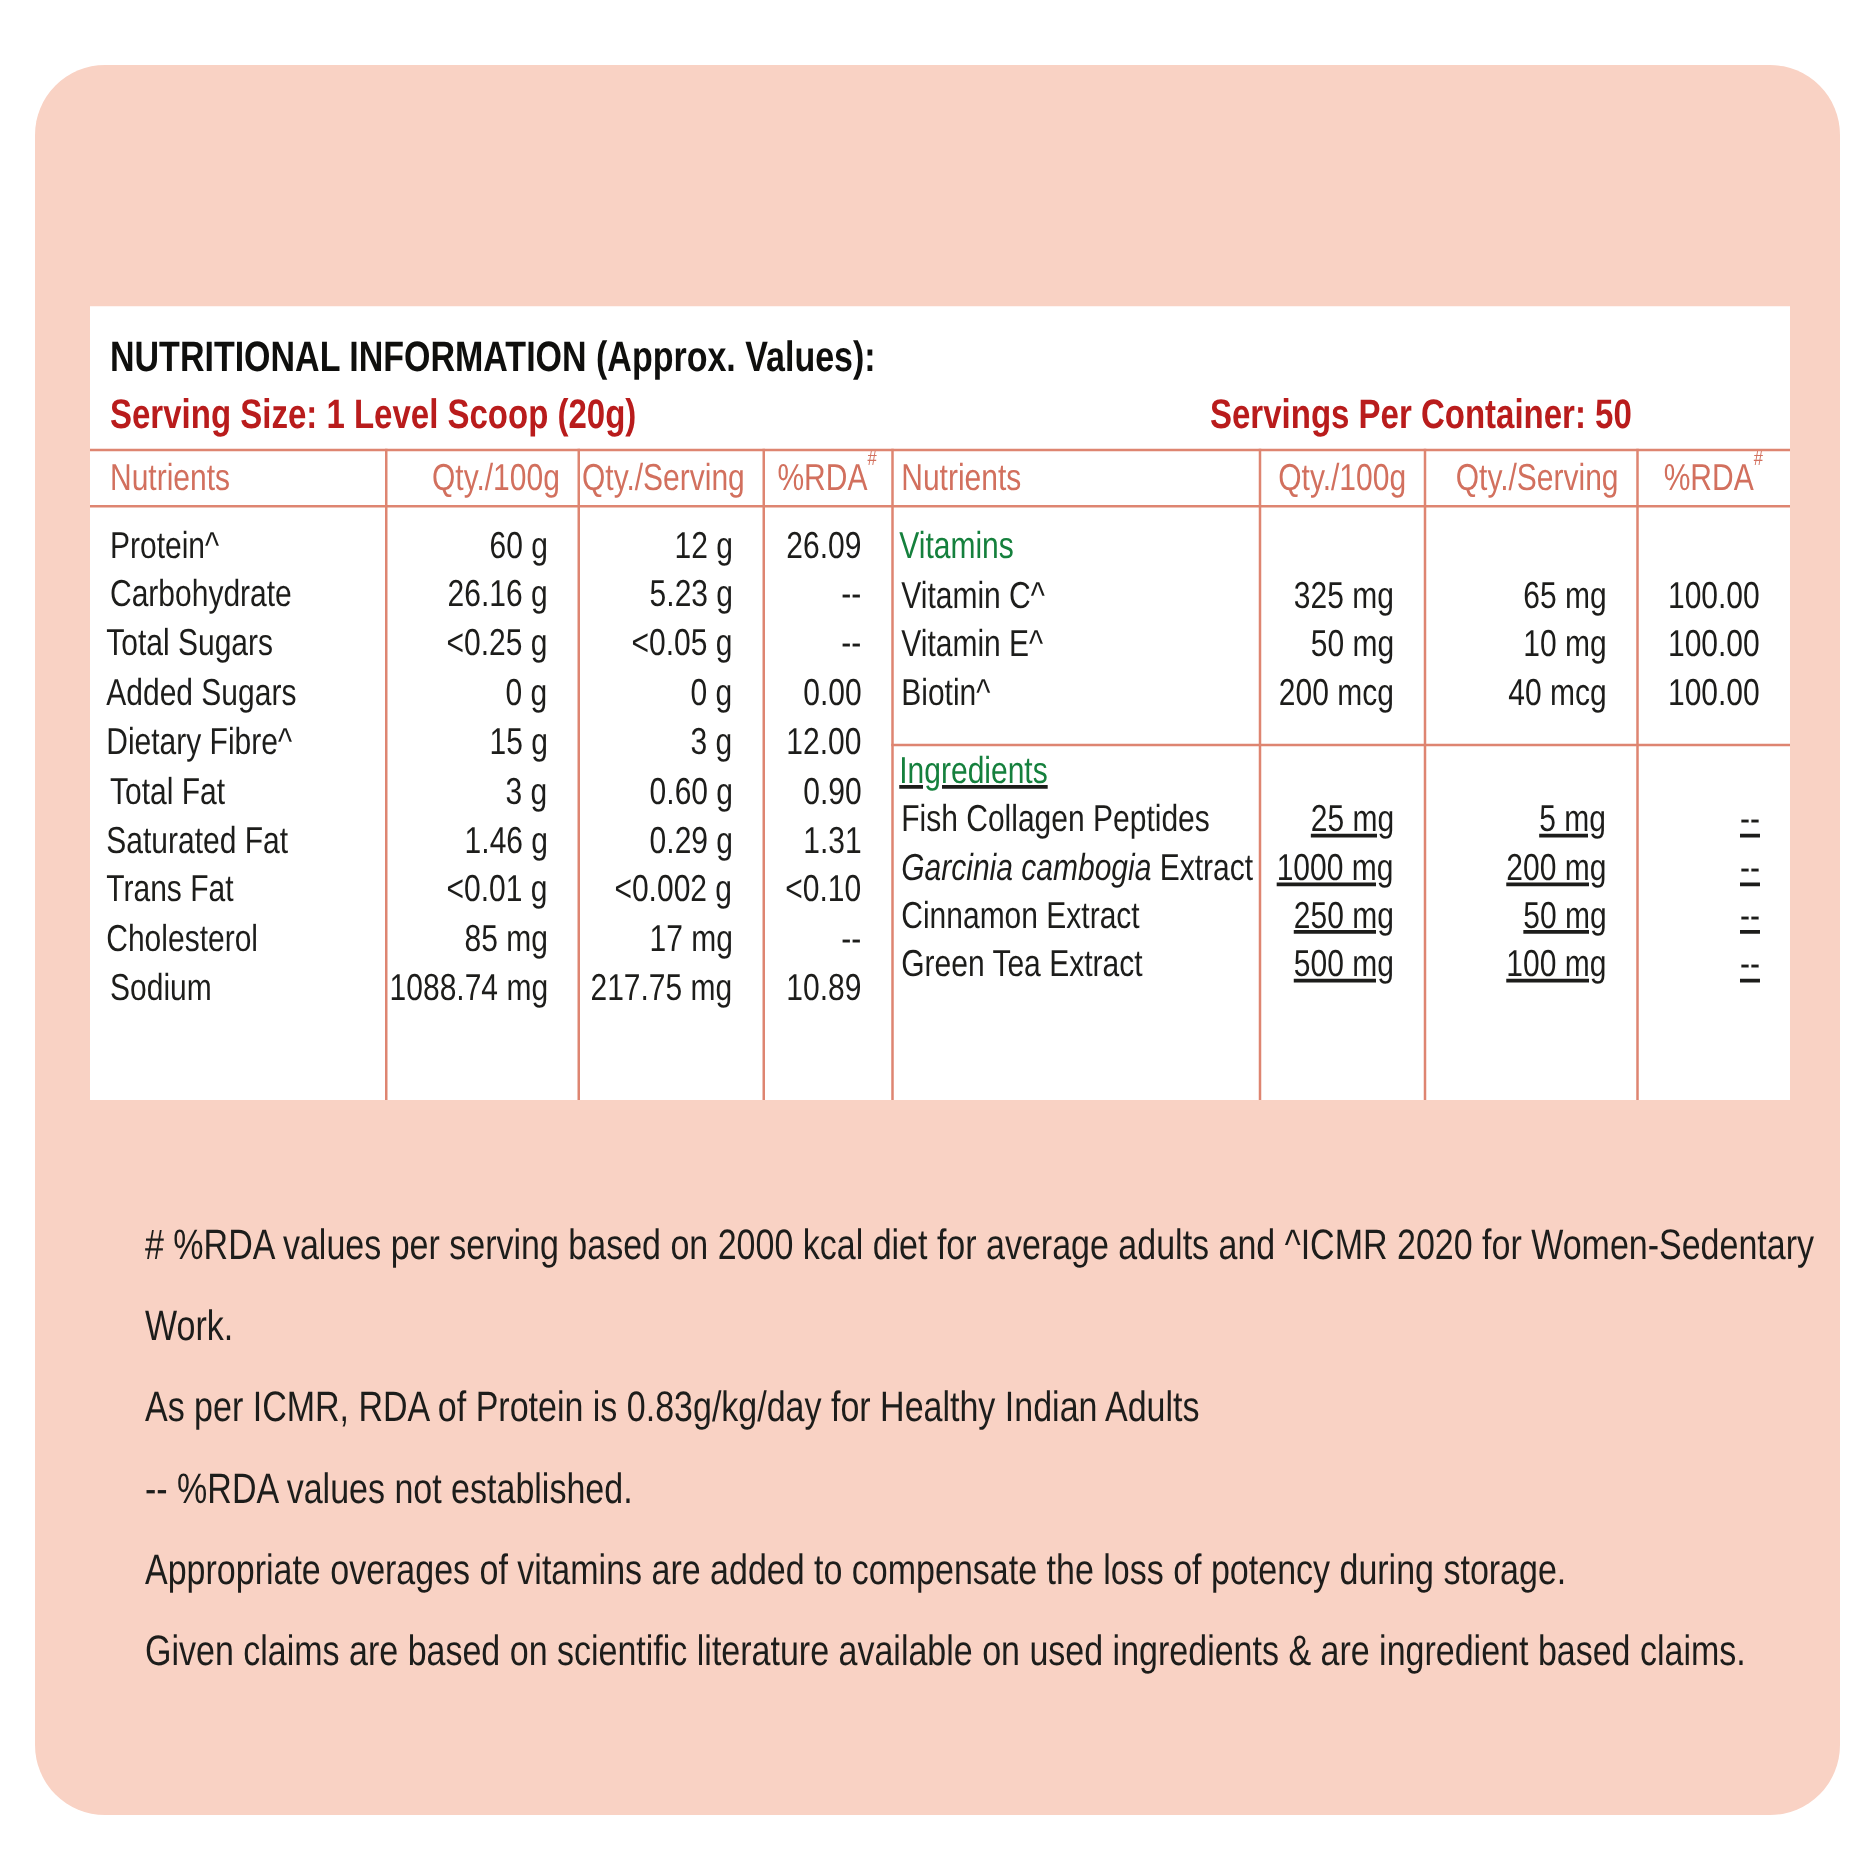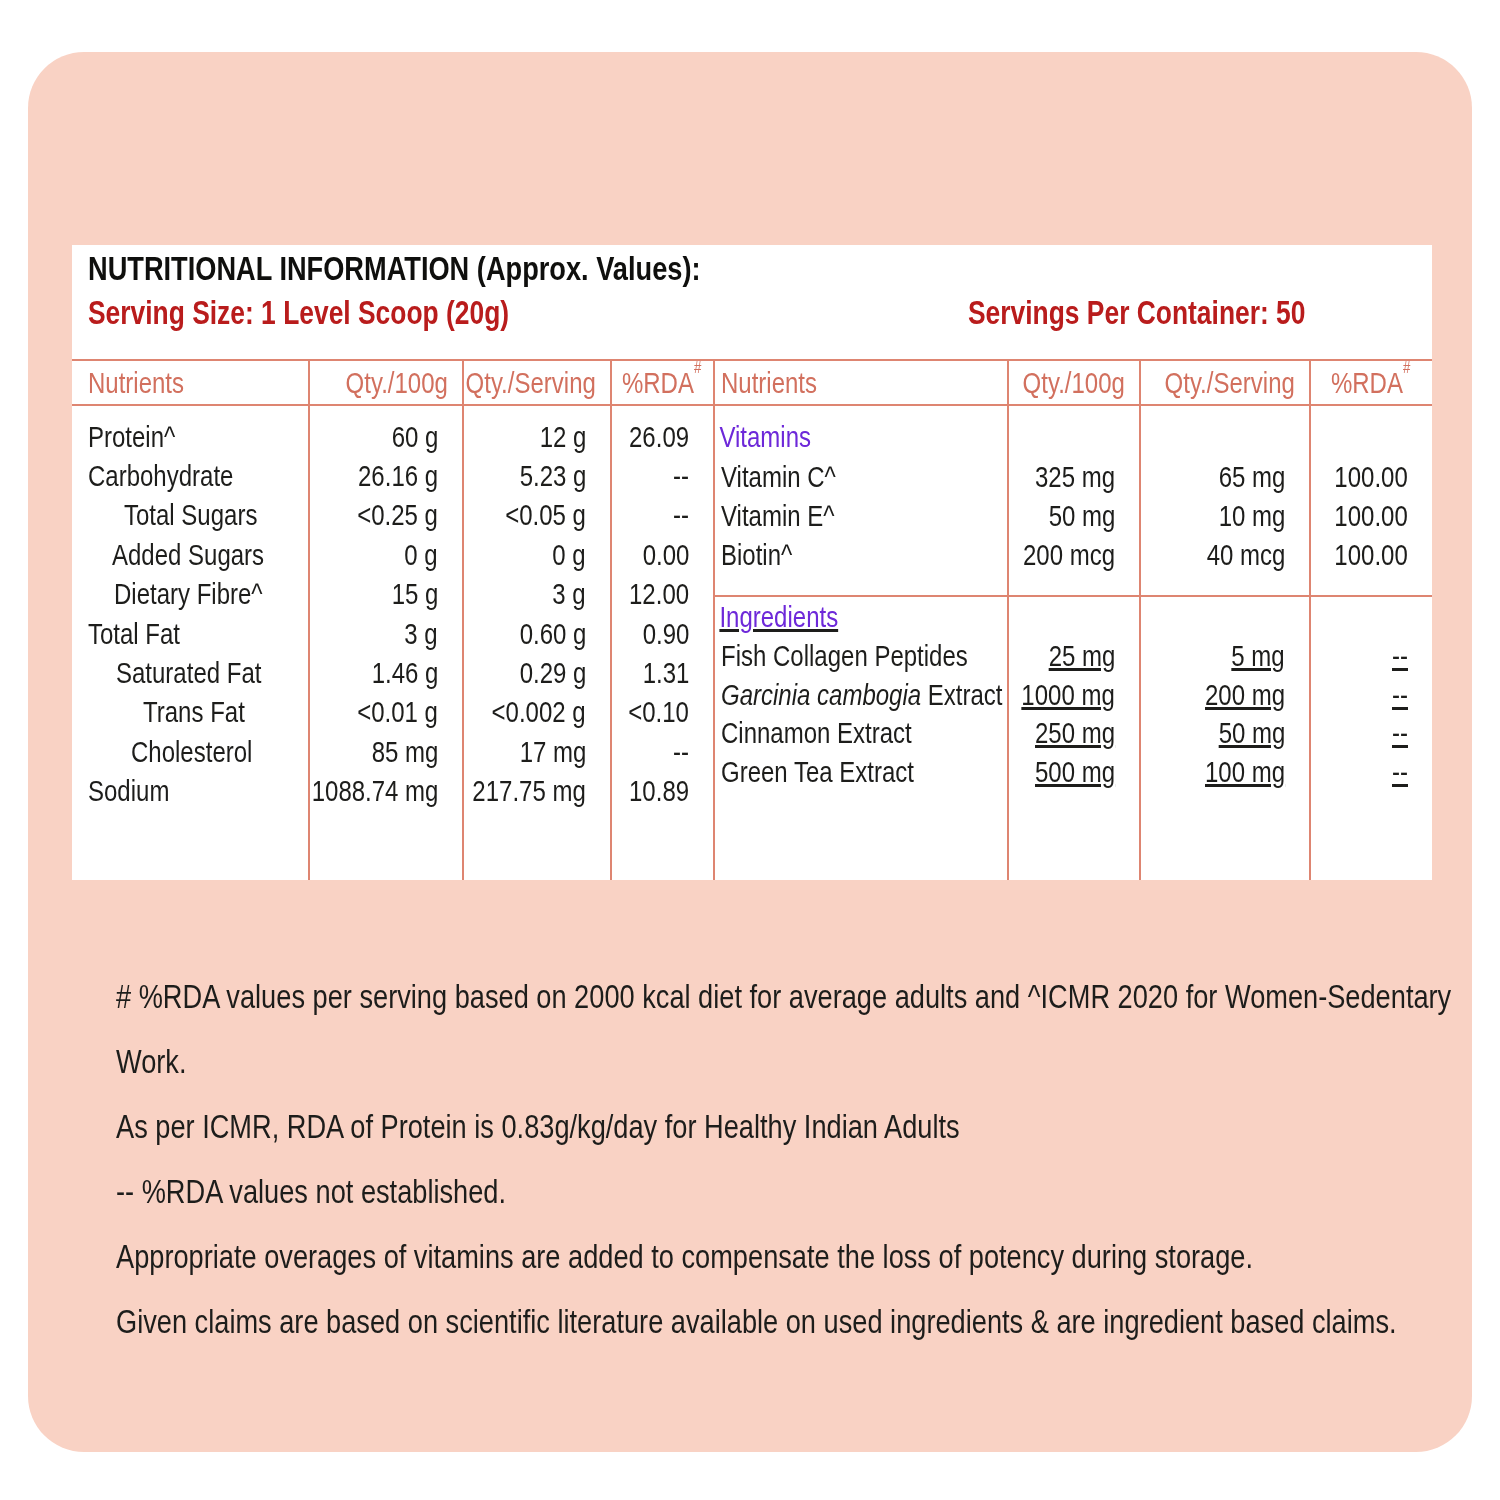--- a/index.html
+++ b/index.html
@@ -7,21 +7,21 @@
   body { width:1500px; height:1500px; position:relative; font-family:"Liberation Sans", sans-serif; color:#1d1d1b; }
   .page { position:absolute; left:0; top:0; width:1500px; height:1500px; background:#ffffff; overflow:hidden; }
   .card { position:absolute; left:28px; top:52px; width:1444px; height:1400px; background:#f9d2c4; border-radius:56px; }
   .panel { position:absolute; left:44px; top:193px; width:1360px; height:635px; background:#ffffff; }
 
   
   .cx { display:inline-block; transform:scaleX(0.8); transform-origin:0 50%; white-space:nowrap; }
   .num .cx, .th-num .cx { transform-origin:100% 50%; }
   .th-c .cx { transform-origin:50% 50%; }
 
-  .head { position:absolute; left:16px; top:0; width:1328px; }
+  .head { position:absolute; left:16px; top:18px; width:1328px; }
   .title { font-size:34px; font-weight:700; color:#0f0f0d; line-height:46px; }
   .subrow { display:flex; justify-content:space-between; align-items:baseline; line-height:44px; }
   .subrow .left-txt, .subrow .right-txt { font-size:33px; font-weight:700; color:#b91c1c; }
   .subrow .right-txt { margin-right:26px; }
 
   .hline { position:absolute; height:2px; background:#de8571; left:0; width:1360px; }
   .hl-top { top:114px; }
   .hl-bot { top:159px; }
   .hl-sep { top:350px; left:641px; width:719px; }
   .vline { position:absolute; width:2px; background:#de8571; top:114px; height:521px; }
@@ -37,26 +37,26 @@
   .w5{width:294px; padding-left:8px;} .w6{width:132px;} .w7{width:170px;} .w8{width:123px;}
   sup.hash { font-size:0.55em; position:relative; top:-0.5em; }
 
   .ltable { position:absolute; left:0; top:172px; width:641px; }
   .rtable { position:absolute; left:641px; top:172px; width:719px; }
   .ringr  { position:absolute; left:641px; top:352px; width:731px;text-decoration:underline; }
   .tr { display:flex; align-items:center; height:39.4px; font-size:30px; color:#1d1d1b; }
   .rtable .tr, .ringr .tr { height:39.4px; }
   .ringr .tr { height:38.6px; }
   .c1 { width:236px; padding-left:16px; }
-  .c1.ind { padding-left:34px;text-align:center; }
+  .c1.ind { padding-left:13px; }
   .c2 { width:154px; } .c3 { width:148px; } .c4 { width:103px; }
   .r1 { width:294px; padding-left:8px; }
   .r2 { width:132px; } .r3 { width:170px; } .r4 { width:123px; }
   .num { text-align:right; padding-right:24px; justify-content:flex-end; display:flex; align-items:center; }
-  .sect { height:40px; display:flex; align-items:center; font-size:30px; color:#6d28d9; }
+  .sect { height:40px; display:flex; align-items:center; font-size:30px; color:#15803d; }
   .sect .cx { padding-left:8px; }
   .ital { font-style:italic; }
 
   .notes { position:absolute; left:88px; top:912px; width:1390px; }
   .note-line { height:65px; line-height:65px; font-size:34px; color:#1d1d1b; }
 </style>
 </head>
 <body>
 
 <div class="page">

